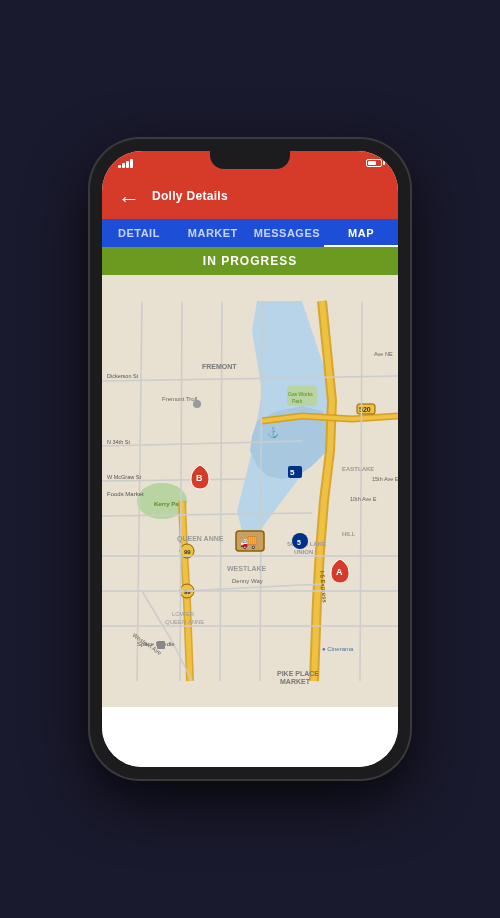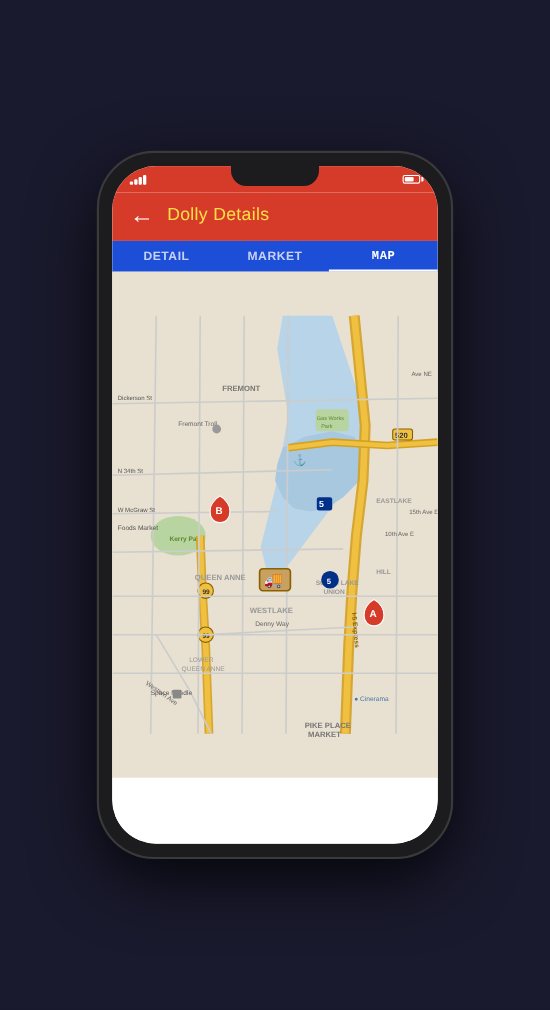--- a/index.html
+++ b/index.html
@@ -104,44 +104,43 @@
       gap: 12px;
       flex-shrink: 0;
     }
     .back-arrow {
       color: white;
       font-size: 22px;
       cursor: pointer;
       line-height: 1;
     }
     .header-title {
-      color: #fde047;
-      font-size: 16px;
-      font-weight: normal;
+      color: #ffffff;
+      font-size: 12px;
+      font-weight: bold;
       letter-spacing: 0.3px;
     }
     .tabs {
       background: #1d4ed8;
       display: flex;
       flex-shrink: 0;
     }
     .tab {
       flex: 1;
       text-align: center;
       padding: 8px 4px;
       color: rgba(255,255,255,0.75);
       font-size: 11px;
       font-weight: bold;
       letter-spacing: 0.5px;
       cursor: pointer;
       position: relative;
     }
     .tab.active {
       color: white;
-      font-family: Liberation Mono, monospace;
     }
     .tab.active::after {
       content: '';
       position: absolute;
       bottom: 0;
       left: 0;
       right: 0;
       height: 2px;
       background: white;
     }
@@ -199,23 +198,25 @@
     </div>
 
     <div class="header">
       <span class="back-arrow">←</span>
       <span class="header-title">Dolly Details</span>
     </div>
 
     <div class="tabs">
       <div class="tab">DETAIL</div>
       <div class="tab">MARKET</div>
+      <div class="tab">MESSAGES</div>
       <div class="tab active">MAP</div>
     </div>
 
+    <div class="status-bar-green">IN PROGRESS</div>
 
     <div class="map-container">
       <svg class="map-svg" viewBox="0 0 296 380" xmlns="http://www.w3.org/2000/svg">
 
         <rect width="296" height="380" fill="#e8e0d0"></rect>
 
         <path d="M155,0 L200,0 L210,30 L220,60 L230,90 L225,130 L210,160 L195,180 L180,200 L165,220 L150,240 L140,230 L135,210 L140,190 L145,170 L150,150 L155,120 L160,90 L155,60 L150,30 Z" fill="#b8d4e8"></path>
         <path d="M155,120 L175,110 L200,105 L220,110 L230,130 L225,150 L210,165 L195,175 L180,178 L165,175 L155,165 L148,150 L150,135 Z" fill="#a8c8e0"></path>
 
         <ellipse cx="60" cy="200" rx="25" ry="18" fill="#b8d4a0"></ellipse>

